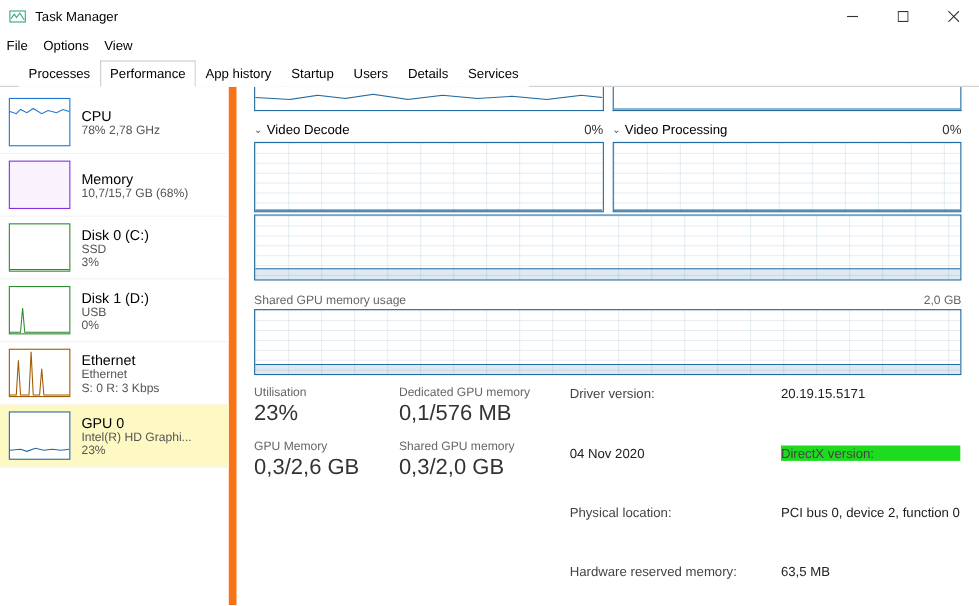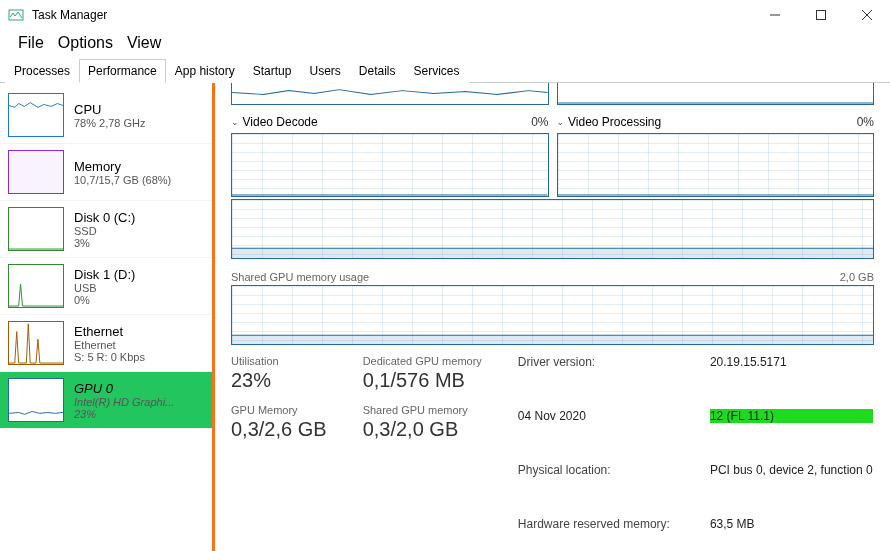--- a/index.html
+++ b/index.html
@@ -7,36 +7,36 @@
 
 
 .titlebar { display: flex; align-items: center; height: 30px; border-bottom: none; }
 .titlebar .app-icon { width: 16px; height: 16px; margin: 0 8px; }
 .titlebar .title { flex: 0 0 auto; font-size: 12px; text-align: right; }
 .titlebar .spacer { flex: 1; }
 .win-btn { width: 46px; height: 30px; display: flex; align-items: center; justify-content: center; color: #555; }
 .win-btn svg { width: 10px; height: 10px; }
 
 
-.menubar { display: flex; gap: 2px; padding: 2px 12px 4px; font-size: 16px; }
+.menubar { display: flex; gap: 2px; padding: 2px 0 4px; font-size: 12px; }
 .menubar span { padding: 2px 6px; }
 
 
-.tabs { display: flex; border-bottom: 1px solid #ccc; padding-left: 5px; }
+.tabs { display: flex; border-bottom: 1px solid #ccc; padding-left: 17px; }
 .tab { padding: 4px 8px; border: 1px solid transparent; position: relative; top: 1px; background: #fff; font-size: 12px; }
 .tab.active { border: 1px solid #ccc; border-bottom: 1px solid #fff; }
 .tab:not(.active) { border: 1px solid transparent; }
 
 
 .main { display: flex; height: calc(551px - 30px - 24px - 26px); }
 
 
-.sidebar { width: 215px; border-right: 3px solid #f97316; overflow-y: auto; padding-top: 4px; }
+.sidebar { width: 215px; border-right: 7px solid #f97316; overflow-y: auto; padding-top: 4px; }
 .side-item { display: flex; padding: 6px 8px; gap: 10px; border-bottom: 1px solid #f3f3f3; cursor: pointer; }
-.side-item.selected { background: #22c55e; font-style: italic; }
+.side-item.selected { background: #fef9c3; }
 .side-graph { width: 56px; height: 44px; border: 1px solid; position: relative; background: #fff; }
 .side-graph svg { width: 100%; height: 100%; display: block; }
 .side-text { display: flex; flex-direction: column; justify-content: center; }
 .side-text .name { font-size: 13px; }
 .side-text .sub { font-size: 11px; color: #555; }
 .side-text .sub2 { font-size: 11px; color: #555; }
 
 
 .details { flex: 1; padding: 0 16px 10px 16px; overflow: hidden; }
 
@@ -178,21 +178,21 @@
 
     <div class="side-item">
       <div class="side-graph" style="border-color:#a05a00">
         <svg viewBox="0 0 56 44" preserveAspectRatio="none">
             <polyline points="0,43 6,43 8,10 10,43 18,43 20,2 22,43 28,43 30,18 32,43 56,43" fill="none" stroke="#a05a00" stroke-width="1"></polyline>
           </svg>
       </div>
       <div class="side-text">
         <span class="name">Ethernet</span>
         <span class="sub">Ethernet</span>
-        <span class="sub2">S: 5 R: 0 Kbps</span>
+        <span class="sub2">S: 0 R: 3 Kbps</span>
       </div>
     </div>
 
     <div class="side-item selected">
       <div class="side-graph" style="border-color:#236a9e">
         <svg viewBox="0 0 56 44" preserveAspectRatio="none">
             <polyline points="0,36 10,35 16,37 24,34 32,36 40,35 48,36 56,35" fill="none" stroke="#236a9e" stroke-width="1"></polyline>
           </svg>
       </div>
       <div class="side-text">
@@ -281,21 +281,21 @@
         <span class="lbl">Dedicated GPU memory</span>
         <span class="big">0,1/576 MB</span>
         <span class="lbl" style="margin-top:10px">Shared GPU memory</span>
         <span class="big">0,3/2,0 GB</span>
       </div>
 
       <div class="info-table">
         <span class="k">Driver version:</span>
         <span class="v">20.19.15.5171</span>
         <span class="v">04 Nov 2020</span>
-        <span class="v hl">12 (FL 11.1)</span>
+        <span class="k hl">DirectX version:</span>
         <span class="k">Physical location:</span>
         <span class="v">PCI bus 0, device 2, function 0</span>
         <span class="k">Hardware reserved memory:</span>
         <span class="v">63,5 MB</span>
       </div>
     </div>
 
   </div>
 </div>
 

